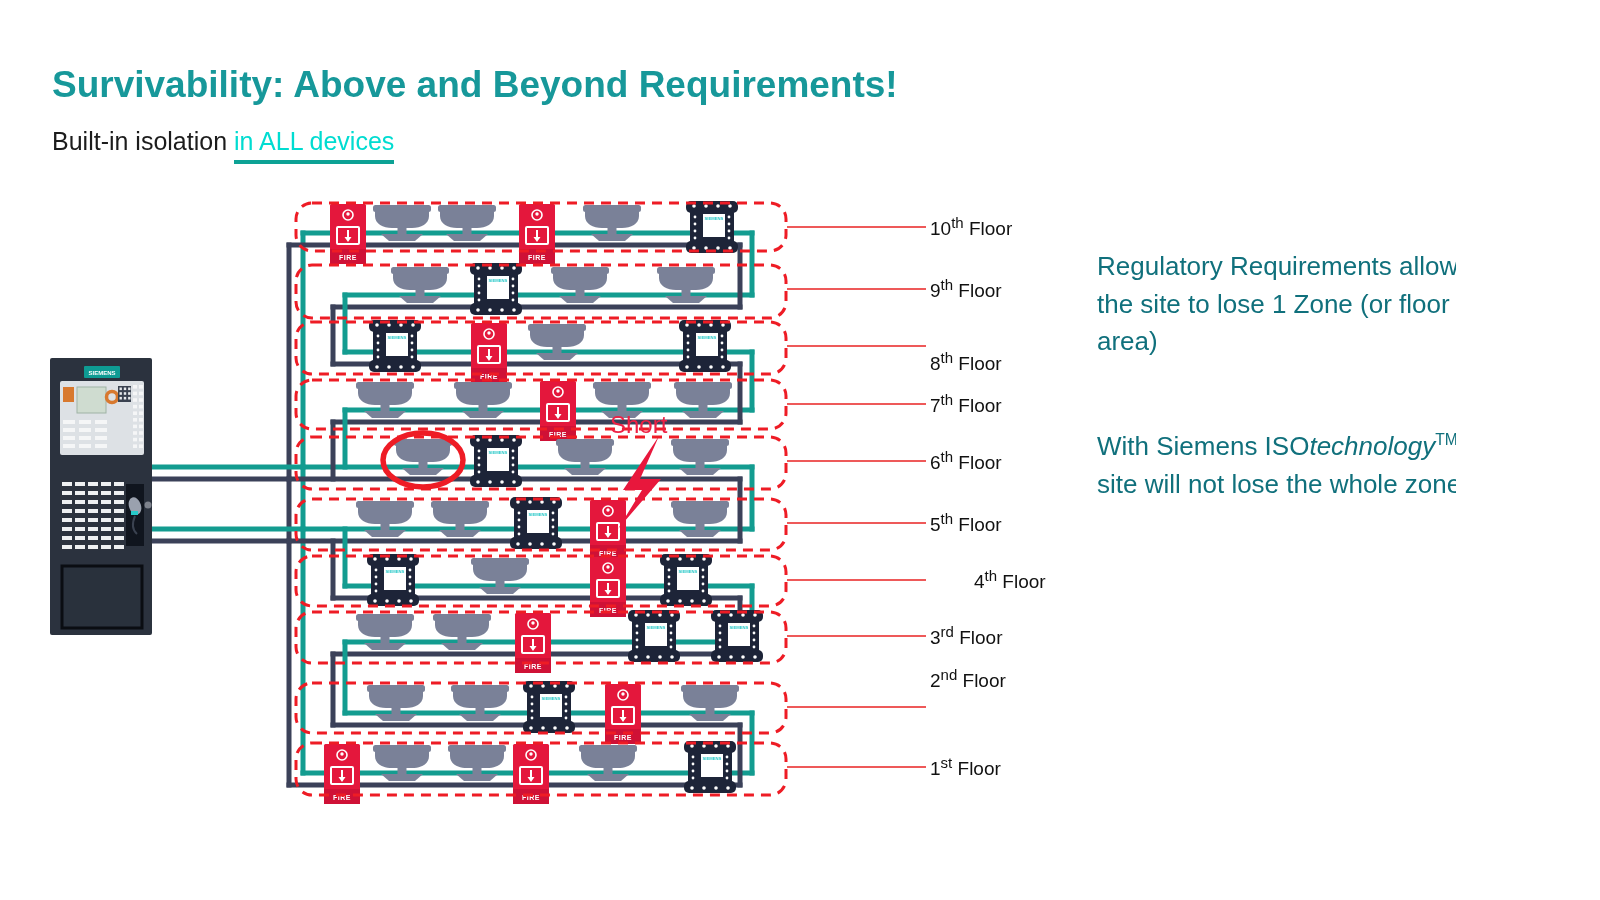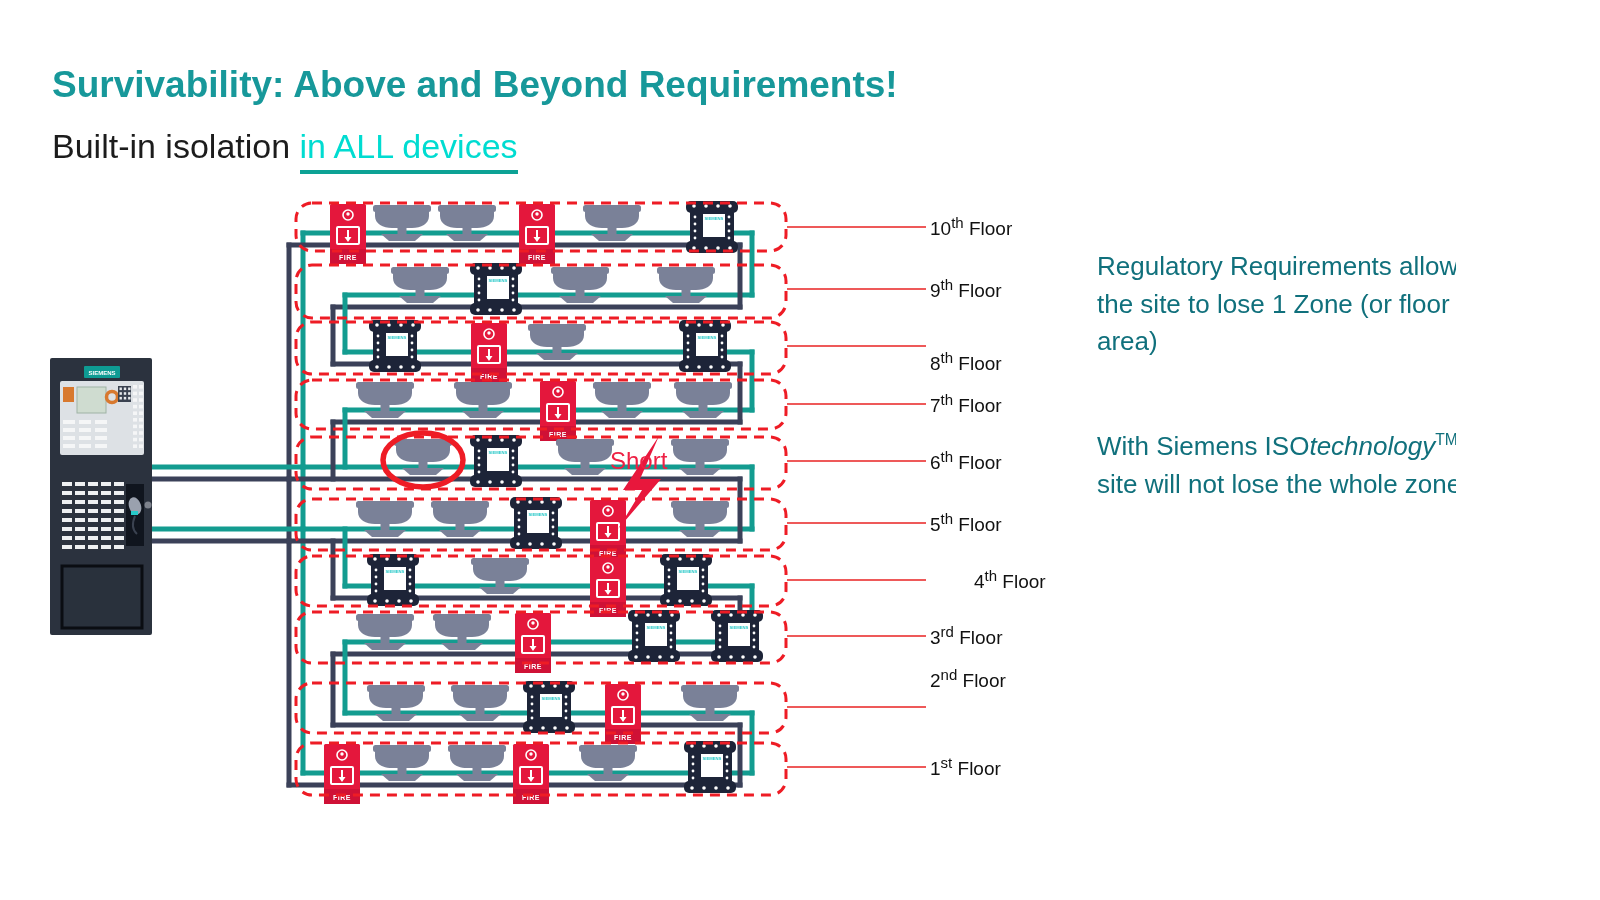--- a/index.html
+++ b/index.html
@@ -1,24 +1,24 @@
 <!DOCTYPE html>
 <html><head>
 <meta charset="utf-8">
 <style>
   html,body{margin:0;padding:0;background:#fff;}
   .slide{position:relative;width:1456px;height:900px;background:#ffffff;overflow:hidden;
          font-family:"Liberation Sans", sans-serif;}
   .title{position:absolute;left:52px;top:64px;margin:0;font-size:37px;font-weight:bold;color:#17989a;}
-  .subtitle{position:absolute;left:52px;top:127px;font-size:34px;color:#1c1c1c;}
+  .subtitle{position:absolute;left:52px;top:127px;font-size:25px;color:#1c1c1c;}
   .subtitle .hl{color:#00dcd1;border-bottom:4px solid #0da295;padding-bottom:5px;}
   #diagram-svg{position:absolute;left:0;top:0;width:1600px;height:900px;}
   .floor-label{position:absolute;left:930px;font-size:19px;color:#111;white-space:nowrap;}
   .floor-label sup{font-size:15px;}
-  .short-label{position:absolute;left:610px;top:411px;font-size:24px;font-weight:500;color:#ee2044;margin-top:36px;}
+  .short-label{position:absolute;left:610px;top:411px;font-size:24px;font-weight:500;color:#ee2044;}
   .note{position:absolute;left:1097px;color:#10707c;font-weight:normal;}
   .note1{top:248px;width:400px;font-size:26px;line-height:1.45;}
   .note2{top:428px;width:455px;font-size:26px;line-height:1.45;}
   .note2 .it{font-style:italic;}
   .note2 sup{font-size:0.6em;}
   .note3{top:598px;font-size:27px;}
 </style>
 </head>
 <body>
 

